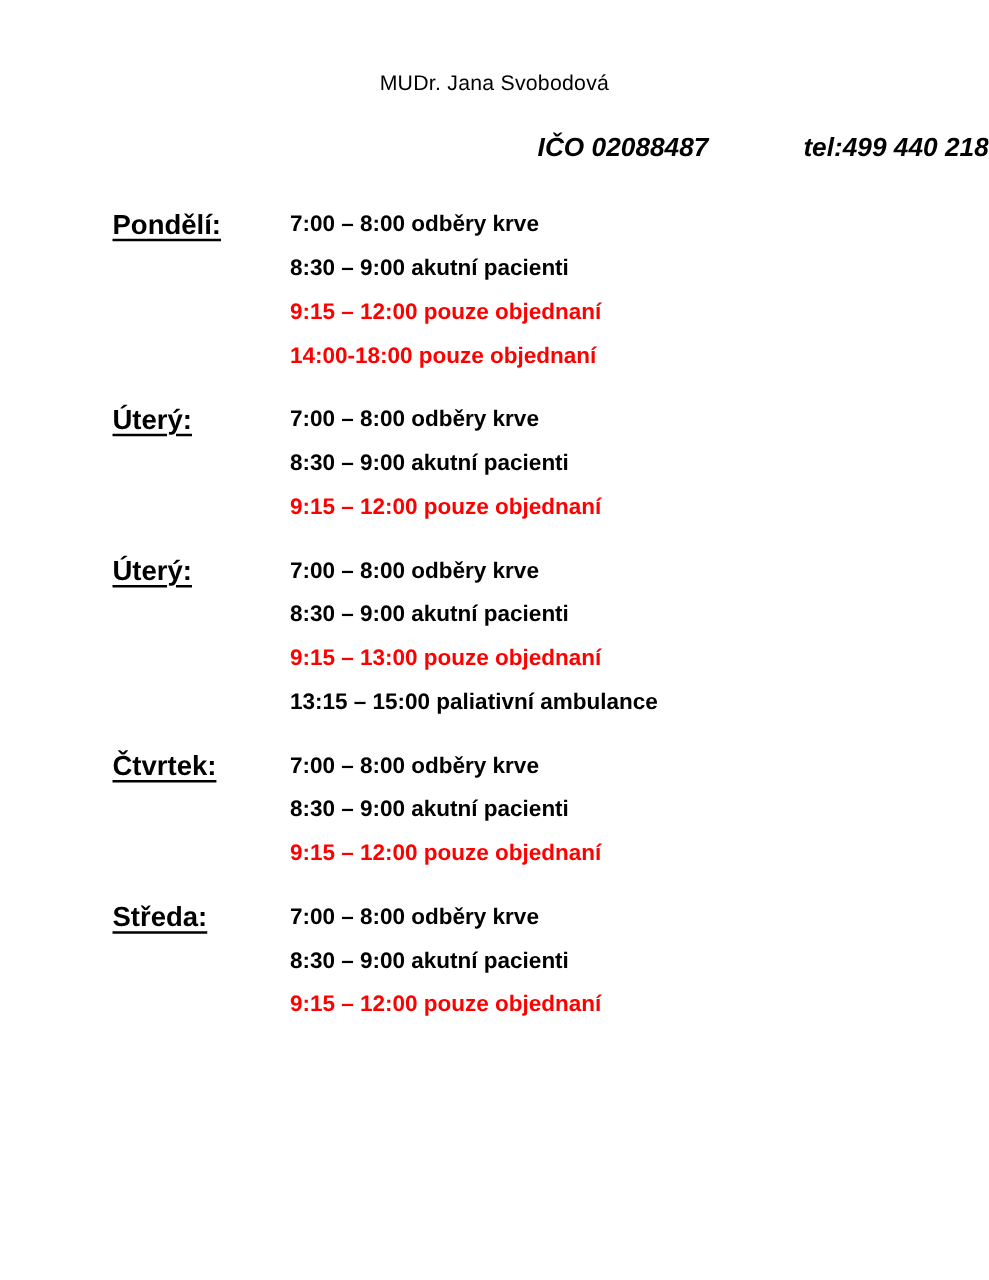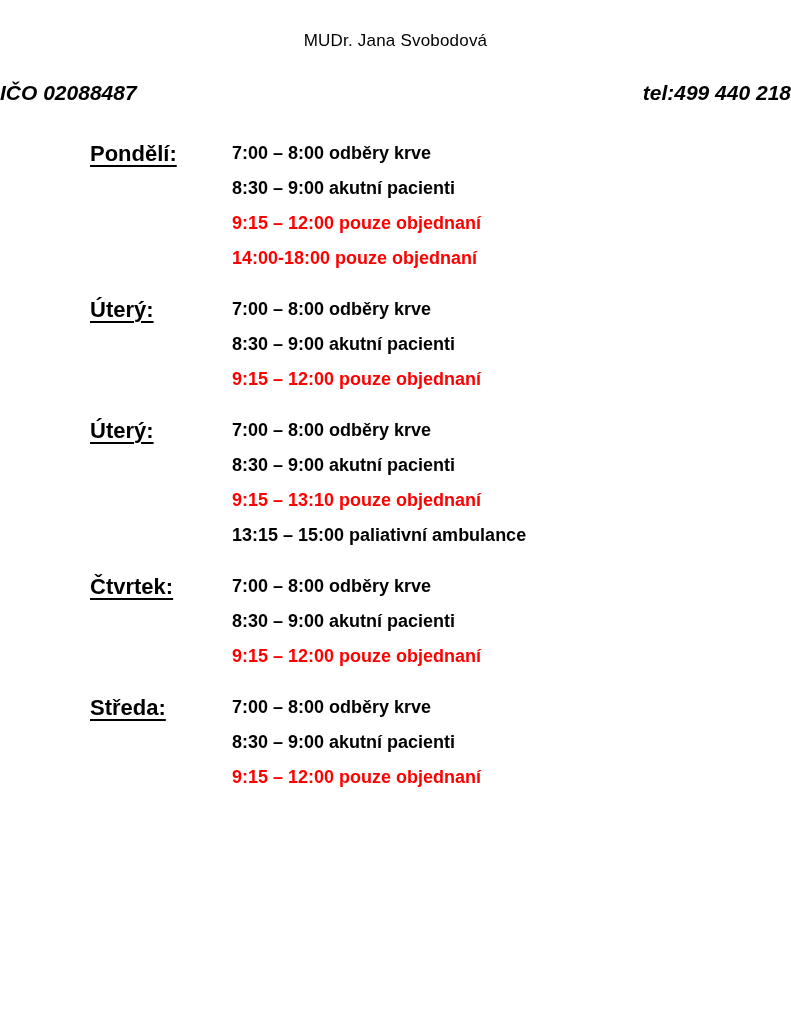--- a/index.html
+++ b/index.html
@@ -9,21 +9,21 @@
   }
   .page {
     position: relative;
     width: 791px;
     height: 1024px;
     background: #ffffff;
     font-family: "Liberation Sans", sans-serif;
     color: #000000;
     overflow: hidden;
     box-sizing: border-box;
-    padding-top: 30px;
+    padding-top: 56px;
   }
   .doctor-name {
     text-align: center;
     font-size: 17px;
     font-weight: 400;
     line-height: 22px;
     letter-spacing: 0.2px;
   }
   .title {
     margin: 34px 0 0 0;
@@ -34,21 +34,21 @@
     letter-spacing: 0.5px;
   }
   .title .title-text {
     text-decoration: underline;
     text-decoration-thickness: 3px;
     text-underline-offset: 7px;
   }
   .reg-row {
     margin-top: 28px;
     display: flex;
-    justify-content: space-between;
+    justify-content: flex-end;
     gap: 76px;
     font-size: 21px;
     font-weight: 700;
     font-style: italic;
     line-height: 26px;
   }
   .schedule {
     margin: 30px 0 0 90px;
   }
   .day-section {
@@ -106,21 +106,21 @@
           <div class="entry">8:30 – 9:00 akutní pacienti</div>
           <div class="entry red">9:15 – 12:00 pouze objednaní</div>
         </div>
   </section>
 
   <section class="day-section">
     <div class="day-label">Úterý:</div>
     <div class="entries">
           <div class="entry">7:00 – 8:00 odběry krve</div>
           <div class="entry">8:30 – 9:00 akutní pacienti</div>
-          <div class="entry red">9:15 – 13:10 pouze objednaní</div>
+          <div class="entry red">9:15 – 13:00 pouze objednaní</div>
           <div class="entry">13:15 – 15:00 paliativní ambulance</div>
         </div>
   </section>
 
   <section class="day-section">
     <div class="day-label">Čtvrtek:</div>
     <div class="entries">
           <div class="entry">7:00 – 8:00 odběry krve</div>
           <div class="entry">8:30 – 9:00 akutní pacienti</div>
           <div class="entry red">9:15 – 12:00 pouze objednaní</div>

